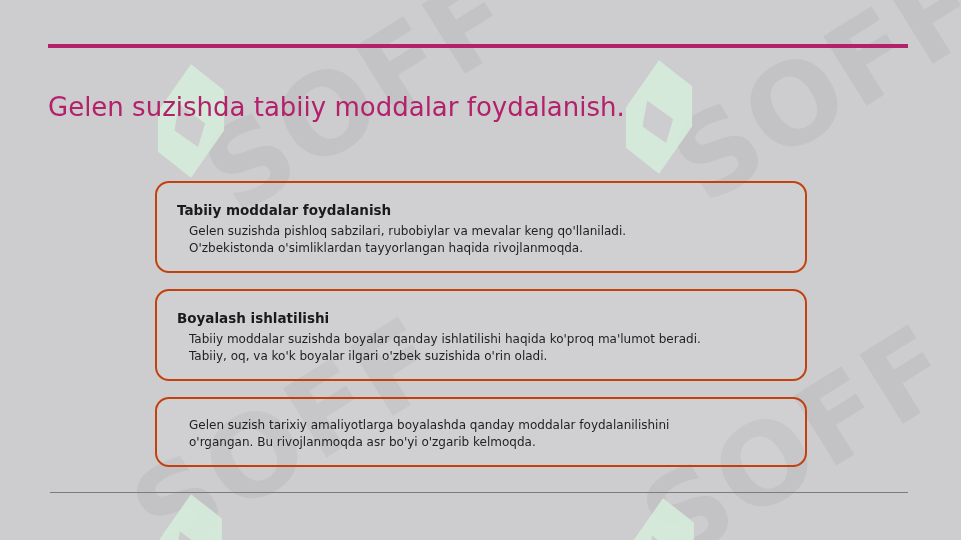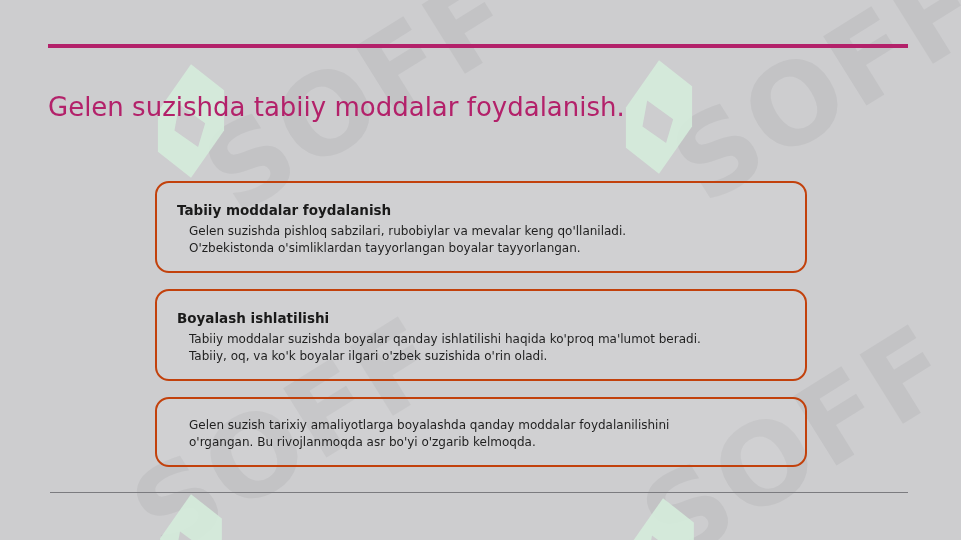--- a/index.html
+++ b/index.html
@@ -151,21 +151,21 @@
   <div id="top-rule"></div>
 
   <h1 id="slide-title">Gelen suzishda tabiiy moddalar foydalanish.</h1>
 
   <div id="cards">
 
     <div class="card">
       <div class="card-title">Tabiiy moddalar foydalanish</div>
       <div class="card-body">
         <span>Gelen suzishda pishloq sabzilari, rubobiylar va mevalar keng qo'llaniladi.</span>
-        <span>O'zbekistonda o'simliklardan tayyorlangan boyalar tayyorlangan.</span>
+        <span>O'zbekistonda o'simliklardan tayyorlangan haqida rivojlanmoqda.</span>
       </div>
     </div>
 
     <div class="card">
       <div class="card-title">Boyalash ishlatilishi</div>
       <div class="card-body">
         <span>Tabiiy moddalar suzishda boyalar qanday ishlatilishi haqida ko'proq ma'lumot beradi.</span>
         <span>Tabiiy, oq, va ko'k boyalar ilgari o'zbek suzishida o'rin oladi.</span>
       </div>
     </div>

